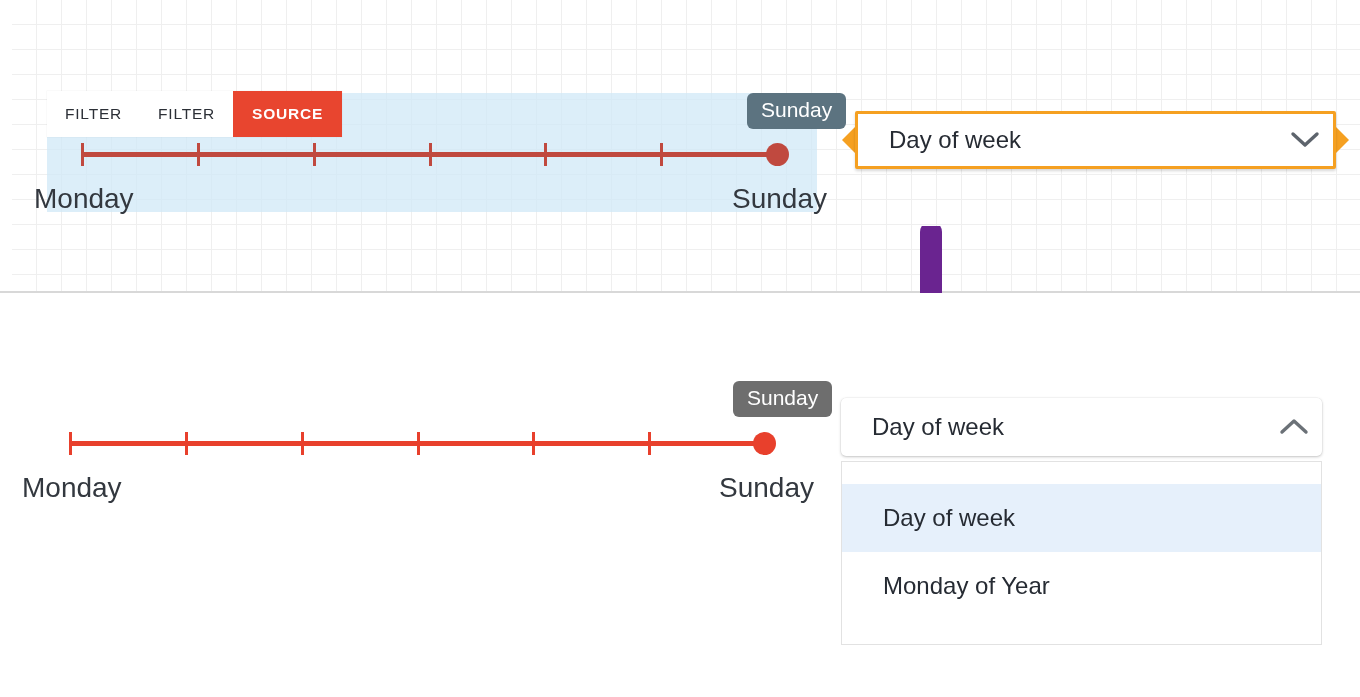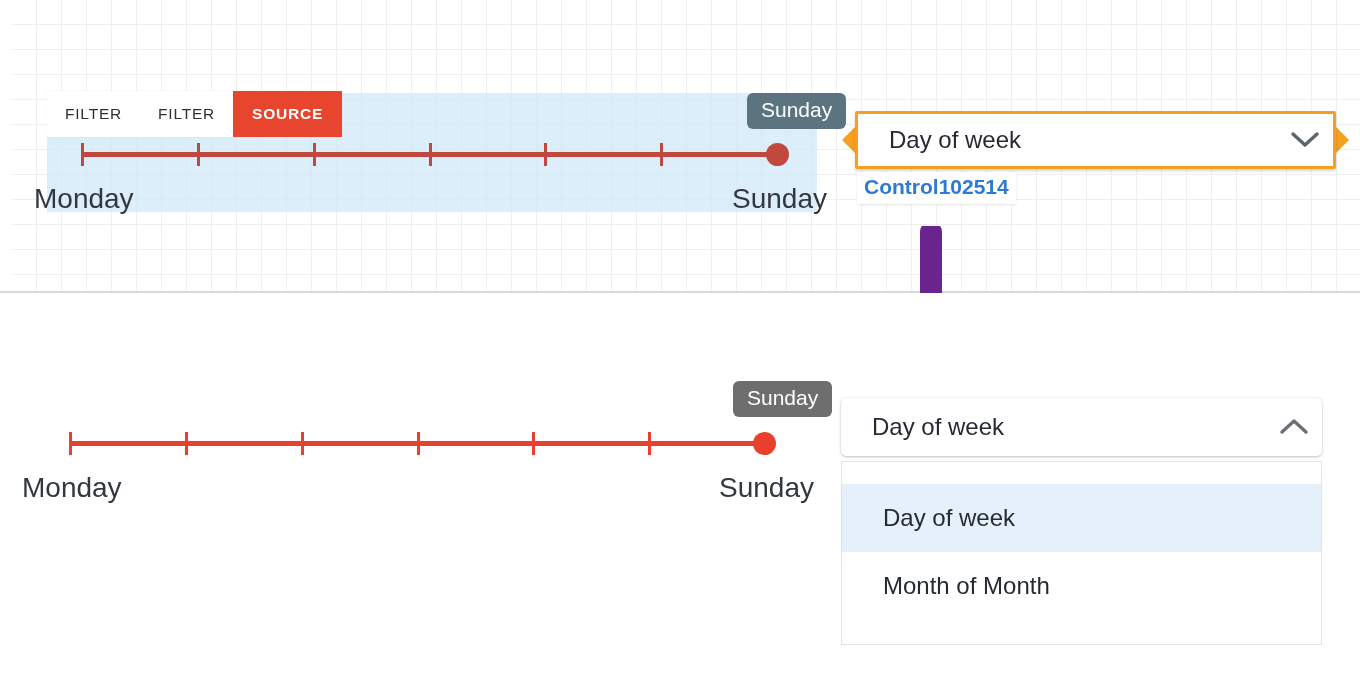--- a/index.html
+++ b/index.html
@@ -260,21 +260,20 @@
 
     <div class="orange-frame select-box" style="left:843px;top:111px;width:481px;height:58px;">
       <div class="select-value">Day of week</div>
       <div class="chevron">
         <svg width="30" height="18" viewBox="0 0 30 18">
           <path d="M3 3 L15 14 L27 3" stroke="#5d646c" stroke-width="3.4" fill="none" stroke-linecap="round" stroke-linejoin="round"></path>
         </svg>
       </div>
     </div>
 
-    <div class="control-id" style="left:845px;top:172px;">Control102514</div>
   </div>
 
   <div id="pane-divider"></div>
 
   <div class="purple-arrow" style="left:901px;top:226px;">
     <svg width="60" height="122" viewBox="0 0 60 122">
       <path d="M30 6 L30 78" stroke="#6a2490" stroke-width="22" stroke-linecap="round" fill="none"></path>
       <path d="M30 118 L4 70 L56 70 Z" fill="#6a2490"></path>
     </svg>
   </div>
@@ -300,18 +299,18 @@
       <div class="chevron">
         <svg width="30" height="18" viewBox="0 0 30 18">
           <path d="M3 14 L15 3 L27 14" stroke="#6b7177" stroke-width="3.4" fill="none" stroke-linecap="round" stroke-linejoin="round"></path>
         </svg>
       </div>
     </div>
 
     <div class="option-list" style="left:841px;top:168px;width:481px;height:184px;">
       <div class="spacer-top"></div>
       <div class="option selected">Day of week</div>
-      <div class="option">Month of Month</div>
+      <div class="option">Monday of Year</div>
       <div class="spacer-bottom"></div>
     </div>
   </div>
 
 </div>
 
 </body></html>

